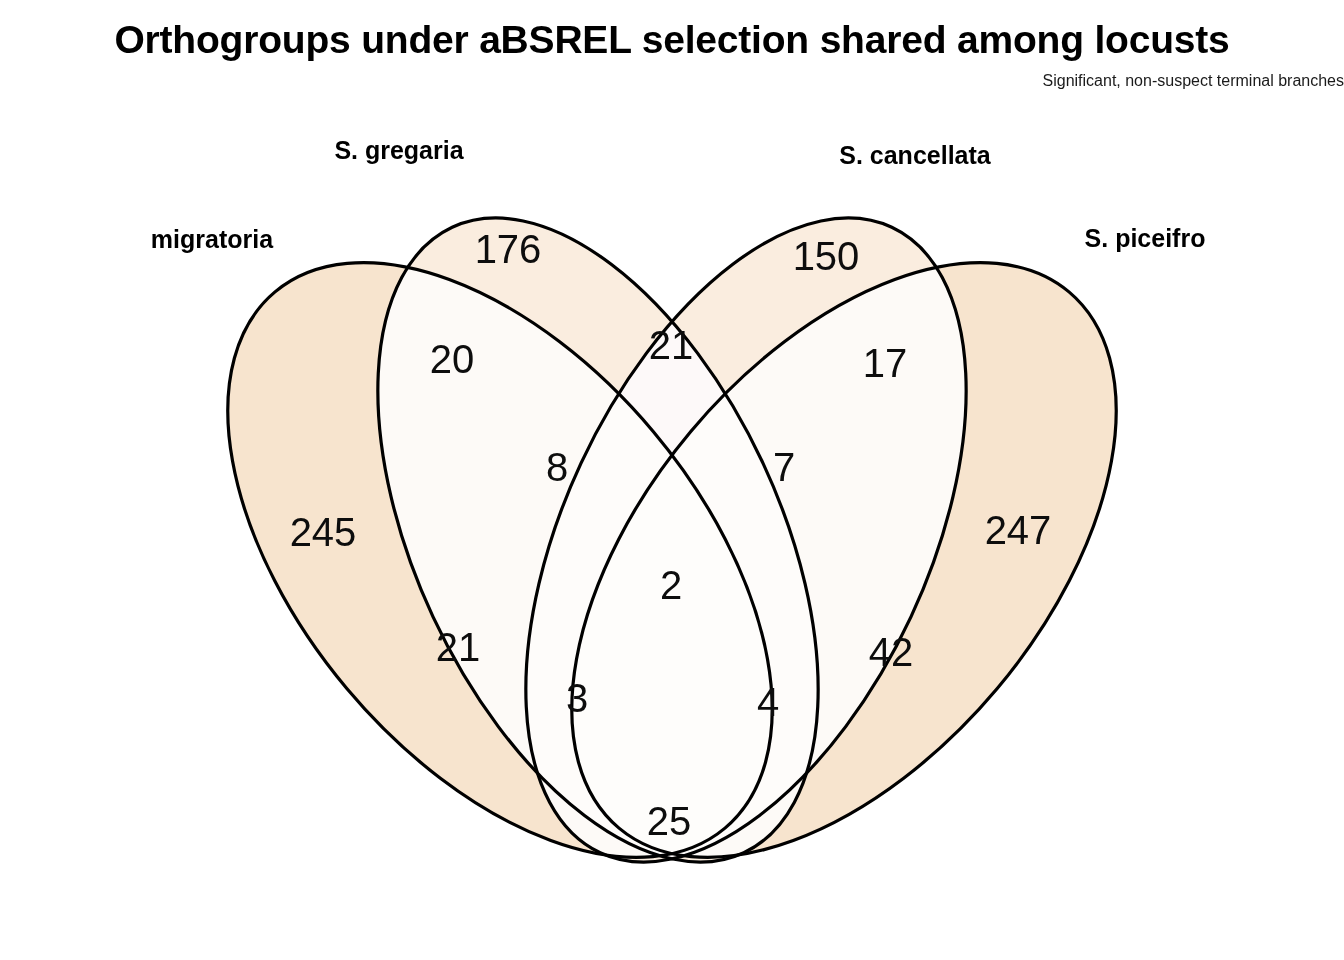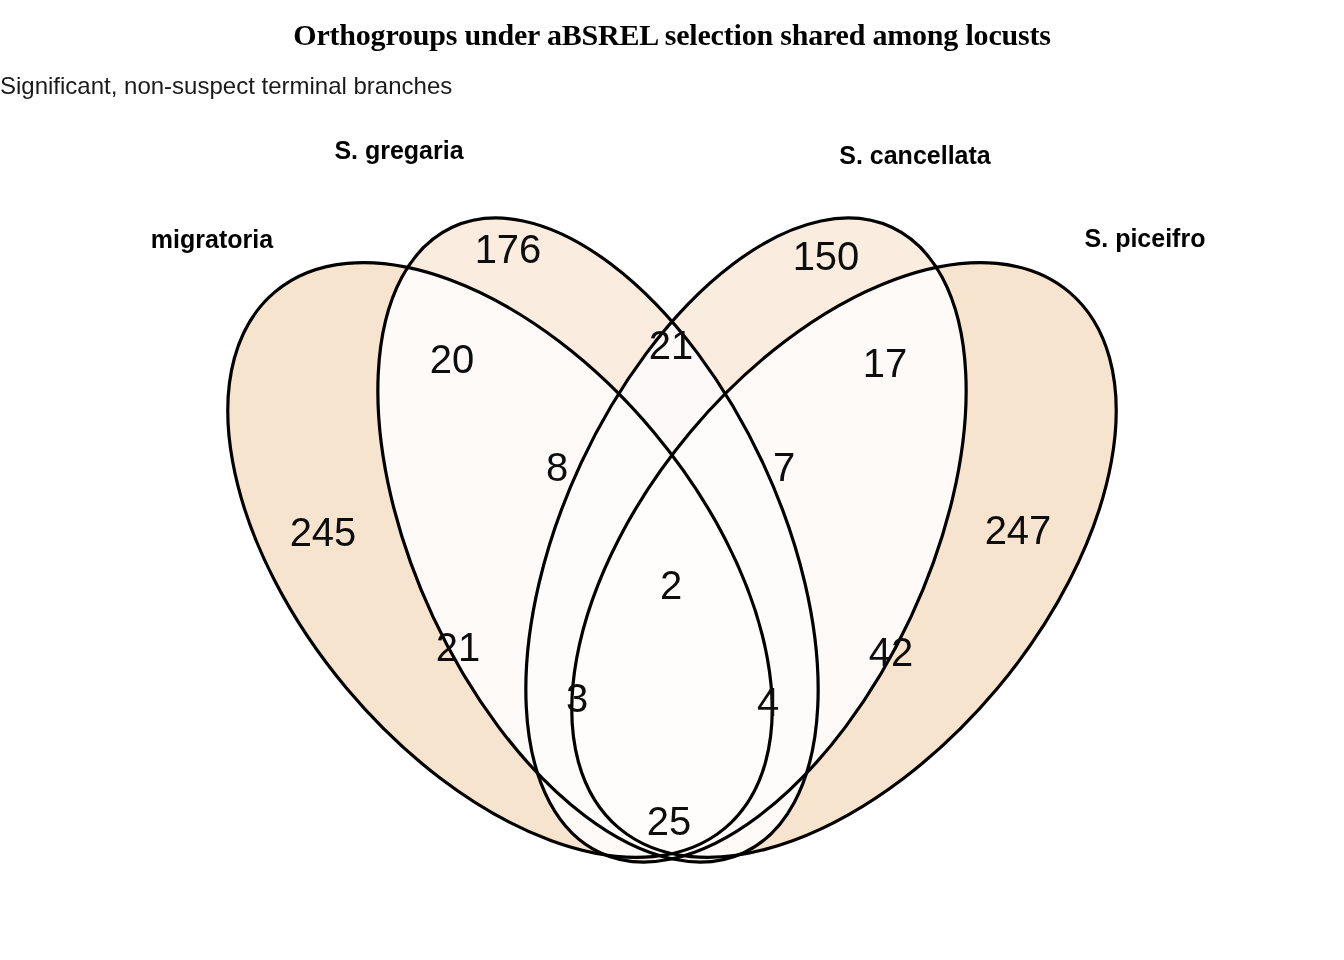--- a/index.html
+++ b/index.html
@@ -19,33 +19,32 @@
     width: 1344px;
     height: 960px;
     background: #ffffff;
   }
   .title {
     position: absolute;
     top: 18px;
     left: 0;
     width: 1344px;
     text-align: center;
-    font-size: 30px;
+    font-size: 39px;
     font-weight: bold;
     letter-spacing: -0.2px;
     color: #000000;
-    font-family: Liberation Serif, serif;
   }
   .subtitle {
     position: absolute;
     top: 72px;
     left: 0;
     width: 1344px;
-    text-align: left;
-    font-size: 24px;
+    text-align: right;
+    font-size: 16px;
     font-weight: normal;
     color: #1a1a1a;
   }
   #venn-svg {
     position: absolute;
     top: 0;
     left: 0;
   }
   .ellipse-outline {
     fill: none;

